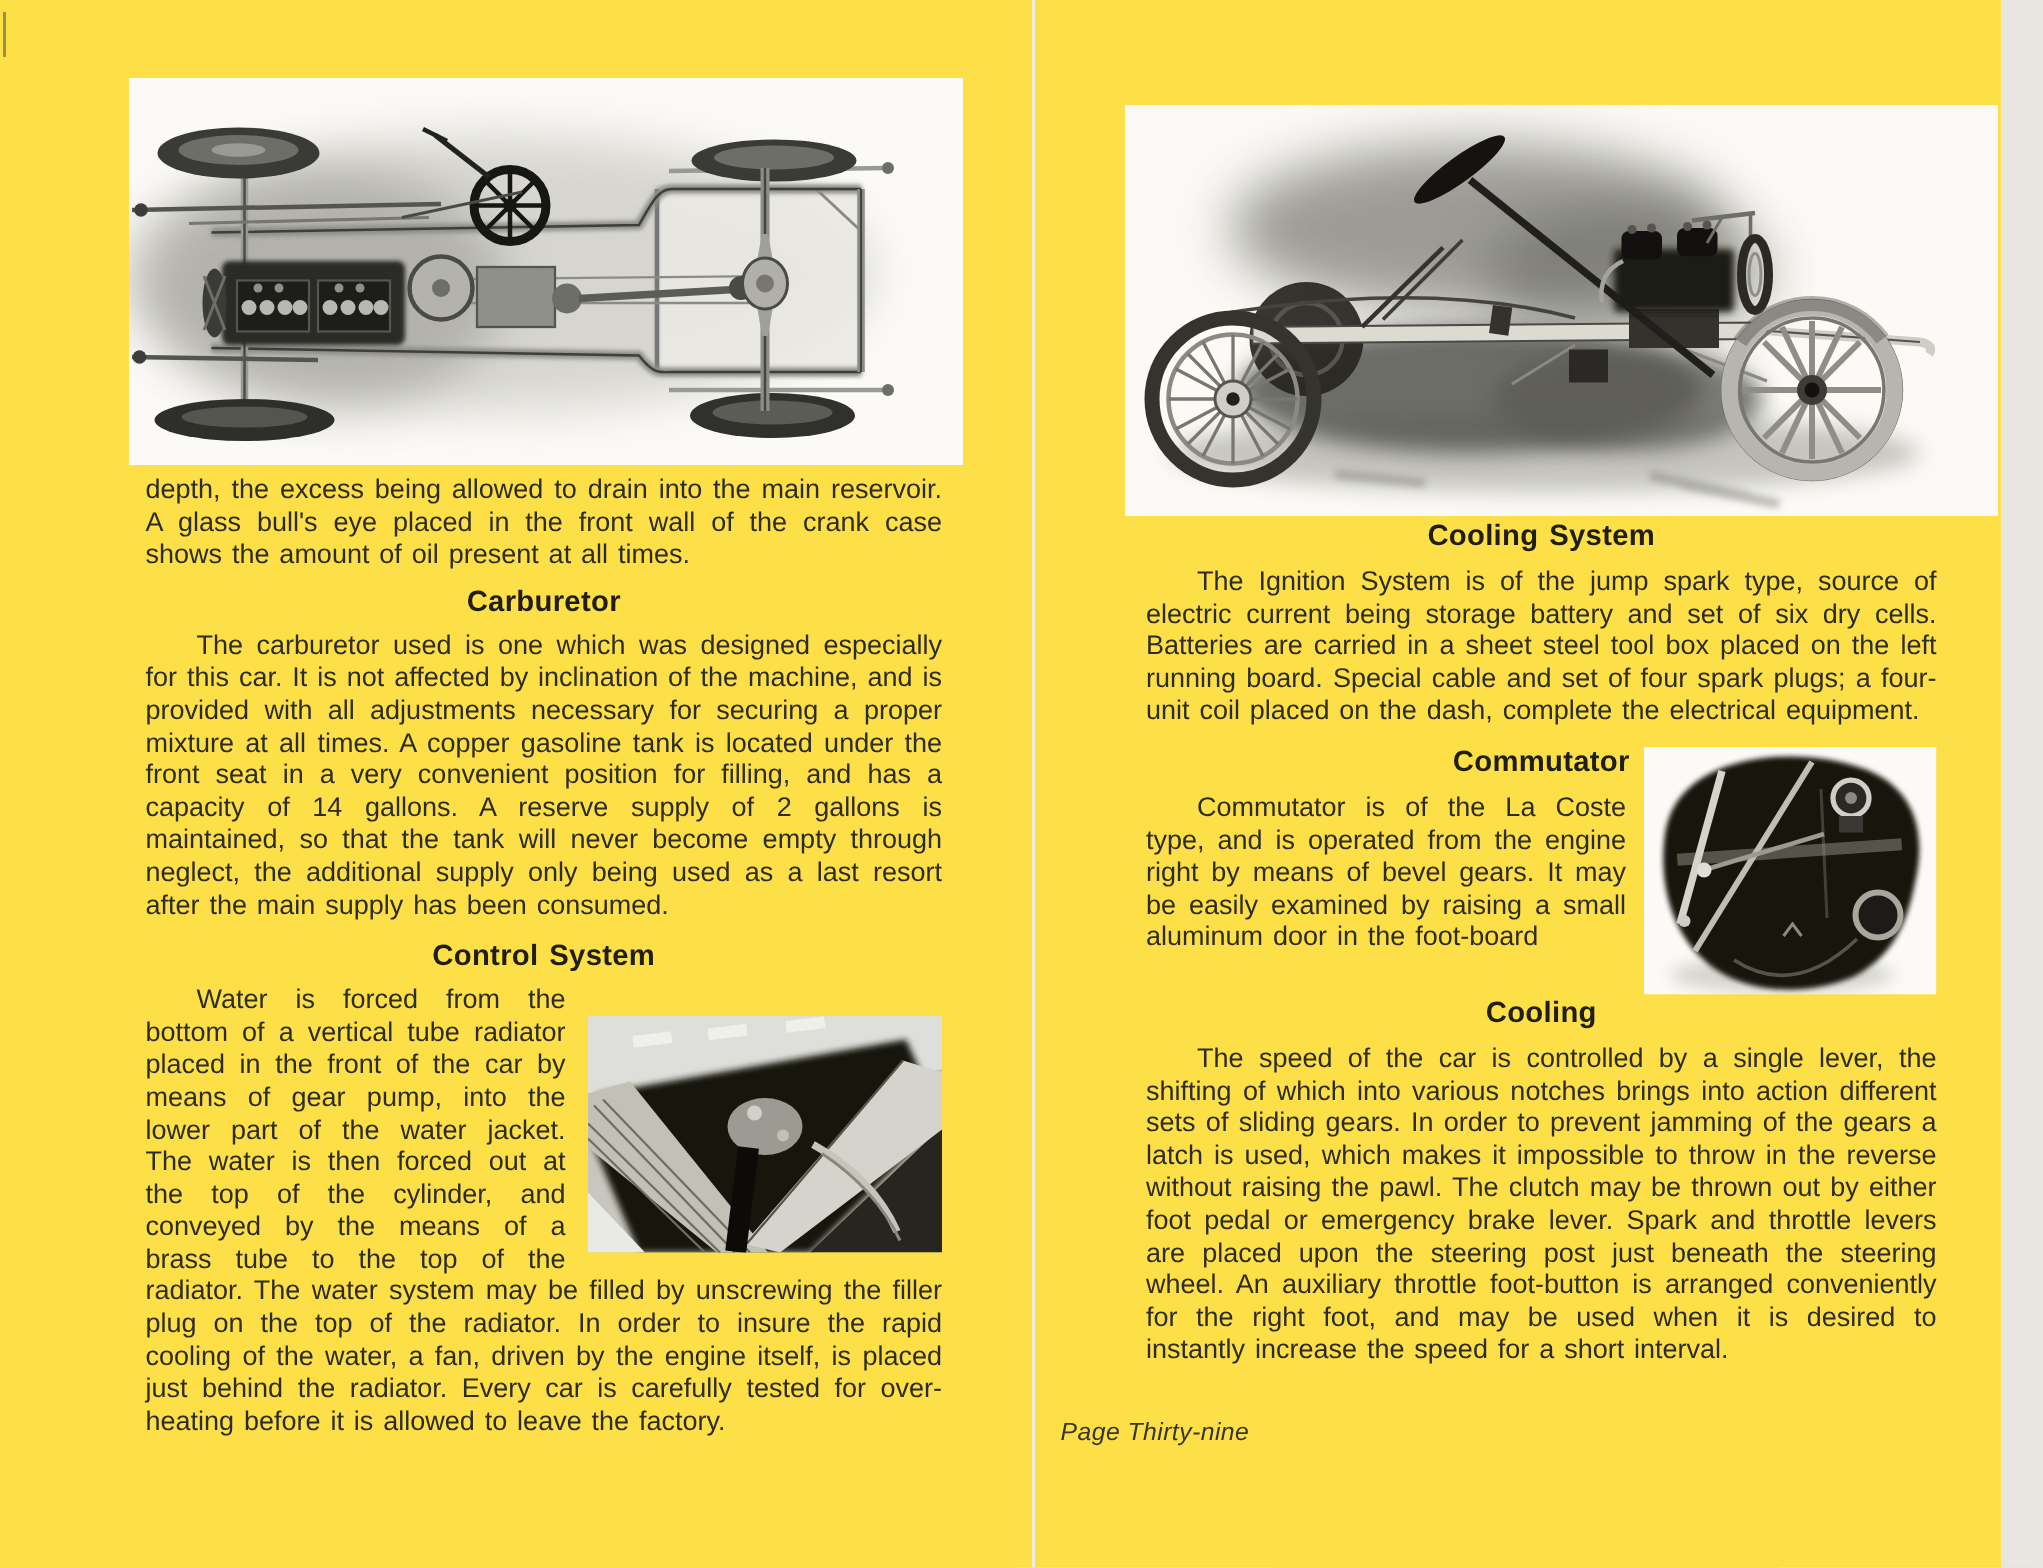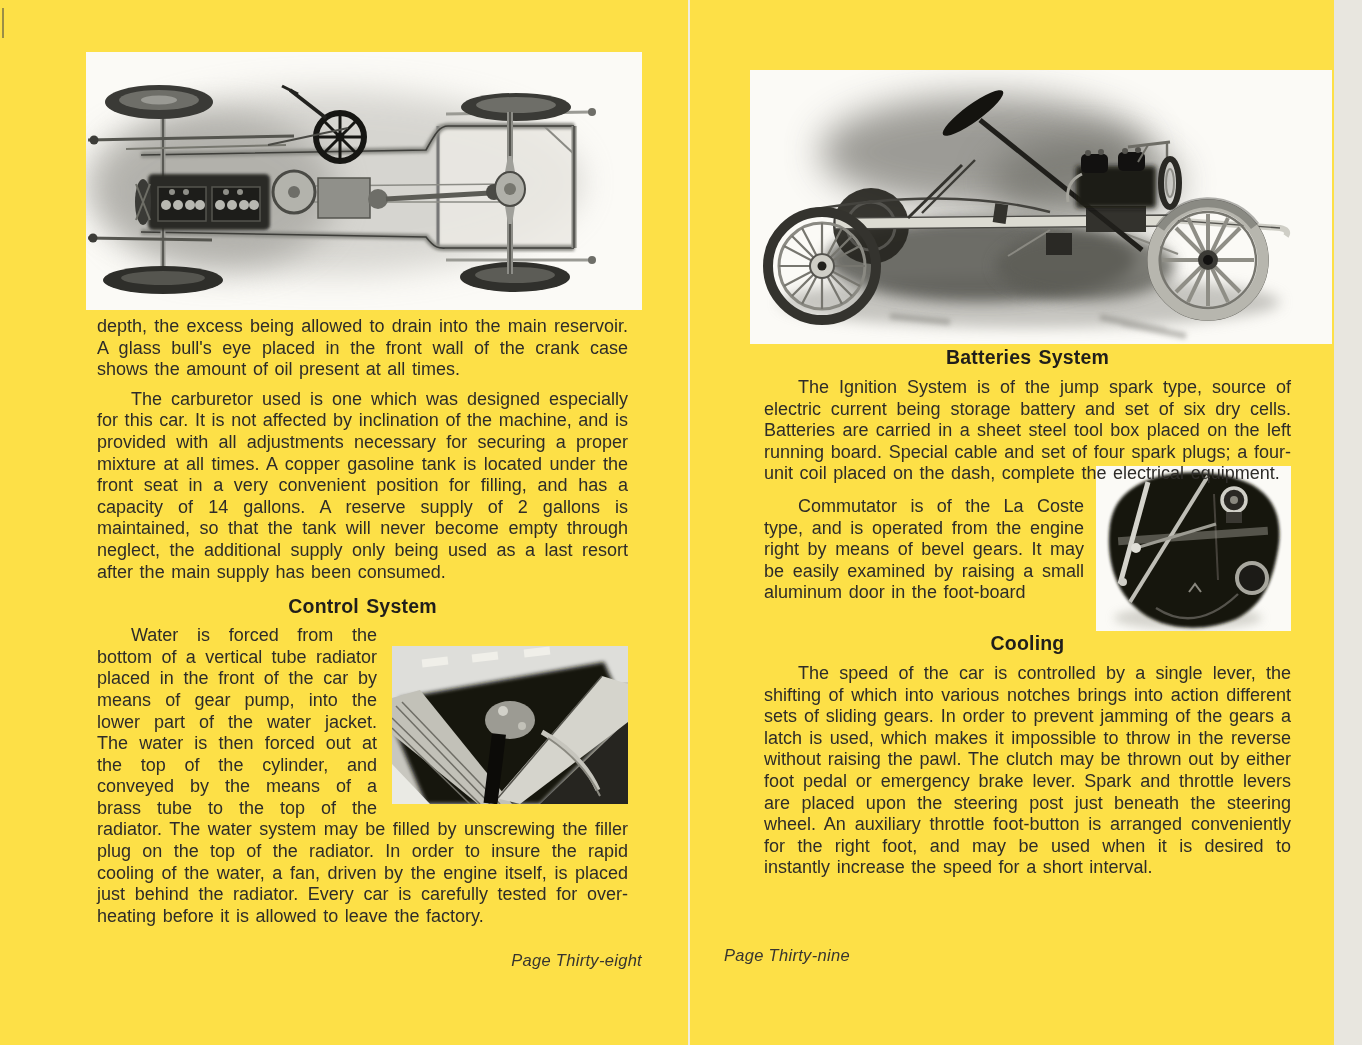--- a/index.html
+++ b/index.html
@@ -24,21 +24,21 @@
   .col-right h3{margin:10px 0 8px 0;}
   .col-right h3.first{margin-top:0;}
   h3.clear{clear:both;}
 
   .figfloat{display:block;}
   .fig-cool{float:right;width:236px;height:158px;margin:21px 0 6px 15px;}
   .fig-comm{float:right;width:195px;height:165px;margin:-30px 0 0 12px;}
 
   .footer{position:absolute;font-style:italic;font-size:16.5px;color:#37352f;letter-spacing:.3px;}
   .footer-left{left:97px;width:545px;top:951px;text-align:right;}
-  .footer-right{left:724px;top:946px;}
+  .footer-right{left:707px;top:946px;}
 </style>
 </head>
 <body>
 
 <div class="scan">
   <div class="gutter"></div>
   <div class="artifact"></div>
 
   <div class="fig-top" id="figPlan">
     <svg viewBox="0 0 556 258" xmlns="http://www.w3.org/2000/svg">
@@ -237,20 +237,21 @@
         </g>
         <circle cx="458" cy="190" r="10" fill="#3c3b36"></circle>
         <circle cx="458" cy="190" r="5" fill="#121110"></circle>
       </g>
     </svg>
   </div>
 
   <div class="col col-left">
     <p class="intro">depth, the excess being allowed to drain into the main reservoir.  A glass bull's eye placed in the front wall of the crank case shows the amount of oil present at all times.</p>
 
+    <h3>Carburetor</h3>
     <p class="ind">The carburetor used is one which was designed especially for this car.  It is not affected by inclination of the machine, and is provided with all adjustments necessary for securing a proper mixture at all times.  A copper gasoline tank is located under the front seat in a very convenient position for filling, and has a capacity of 14 gallons.  A reserve supply of 2 gallons is maintained, so that the tank will never become empty through neglect, the additional supply only being used as a last resort after the main supply has been consumed.</p>
 
     <h3>Control System</h3>
     <p class="ind">
       <span class="figfloat fig-cool">
         <svg viewBox="0 0 236 158" xmlns="http://www.w3.org/2000/svg">
           <defs>
               <filter id="cb3" x="-30%" y="-30%" width="160%" height="160%">
                 <feGaussianBlur stdDeviation="2"></feGaussianBlur>
               </filter>
@@ -280,23 +281,24 @@
           <path d="M150,86 Q190,108 206,144" fill="none" stroke="#c6c5bd" stroke-width="5"></path>
           <path d="M156,92 Q192,116 208,150" fill="none" stroke="#8a8980" stroke-width="2"></path>
           <polygon points="0,118 38,158 0,158" fill="#eaeae4"></polygon>
         </svg>
       </span>
       <span>Water is forced from the bottom of a vertical tube radiator placed in the front of the car by means of gear pump, into the lower part of the water jacket.  The water is then forced out at the top of the cylinder, and conveyed by the means of a brass tube to the top of the radiator.  The water system may be filled by unscrewing the filler plug on the top of the radiator.  In order to insure the rapid cooling of the water, a fan, driven by the engine itself, is placed just behind the radiator.  Every car is carefully tested for over-heating before it is allowed to leave the factory.</span>
     </p>
   </div>
 
   <div class="col col-right">
-    <h3 class="first">Batteries System</h3>
+    <h3 class="first">Cooling System</h3>
     <p class="ind">The Ignition System is of the jump spark type, source of electric current being storage battery and set of six dry cells.  Batteries are carried in a sheet steel tool box placed on the left running board.  Special cable and set of four spark plugs; a four-unit coil placed on the dash, complete the electrical equipment.</p>
 
+    <h3>Commutator</h3>
     <p class="ind">
       <span class="figfloat fig-comm">
         <svg viewBox="0 0 195 165" xmlns="http://www.w3.org/2000/svg">
           <defs>
               <filter id="mb2" x="-30%" y="-30%" width="160%" height="160%">
                 <feGaussianBlur stdDeviation="1.6"></feGaussianBlur>
               </filter>
                 <filter id="mb6" x="-40%" y="-40%" width="180%" height="180%">
                 <feGaussianBlur stdDeviation="5"></feGaussianBlur>
               </filter>
@@ -319,15 +321,14 @@
           <polyline points="93,126 99,118 105,126" fill="none" stroke="#8a887f" stroke-width="2"></polyline>
         </svg>
       </span>
       <span>Commutator is of the La Coste type, and is operated from the engine right by means of bevel gears.  It may be easily examined by raising a small aluminum door in the foot-board</span>
     </p>
 
     <h3 class="clear">Cooling</h3>
     <p class="ind">The speed of the car is controlled by a single lever, the shifting of which into various notches brings into action different sets of sliding gears.  In order to prevent jamming of the gears a latch is used, which makes it impossible to throw in the reverse without raising the pawl.  The clutch may be thrown out by either foot pedal or emergency brake lever.  Spark and throttle levers are placed upon the steering post just beneath the steering wheel.  An auxiliary throttle foot-button is arranged conveniently for the right foot, and may be used when it is desired to instantly increase the speed for a short interval.</p>
   </div>
 
-  <div class="footer footer-left">Page Thirty-eight</div>
   <div class="footer footer-right">Page Thirty-nine</div>
 </div>
 
 </body></html>

